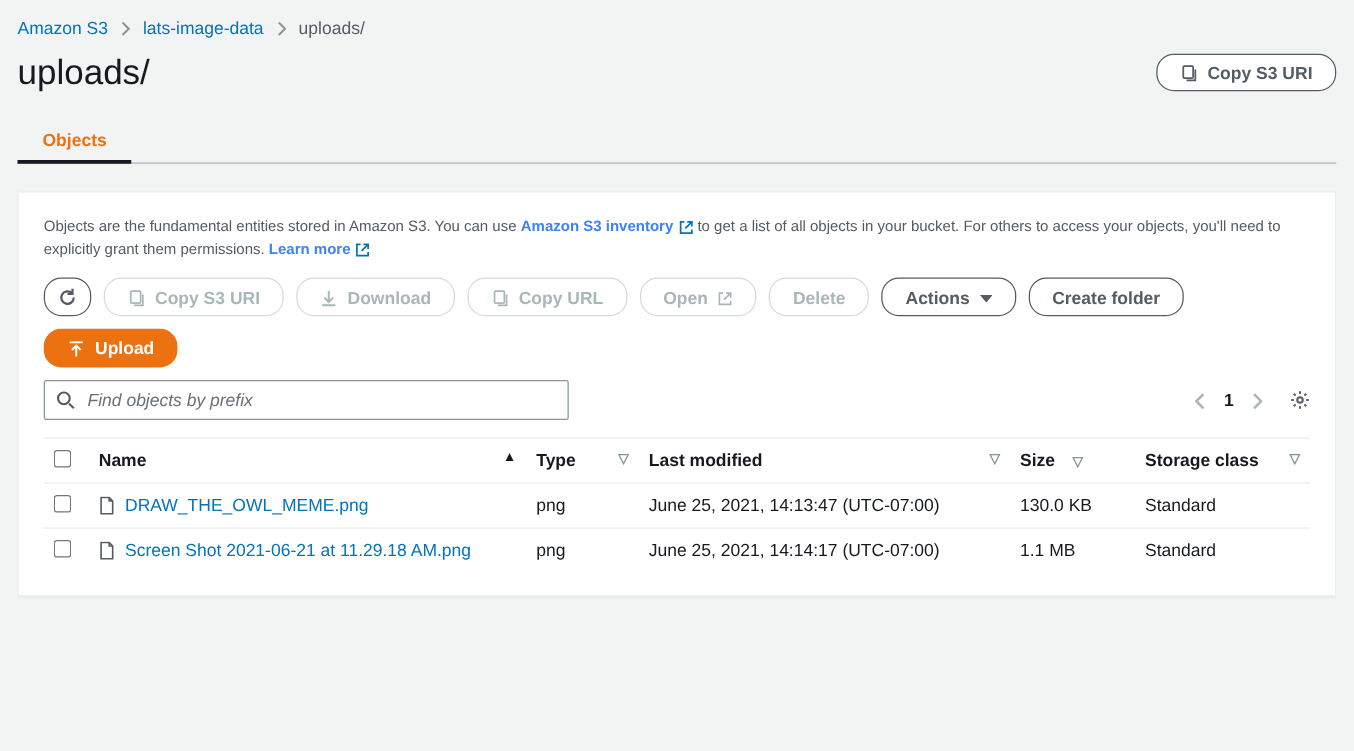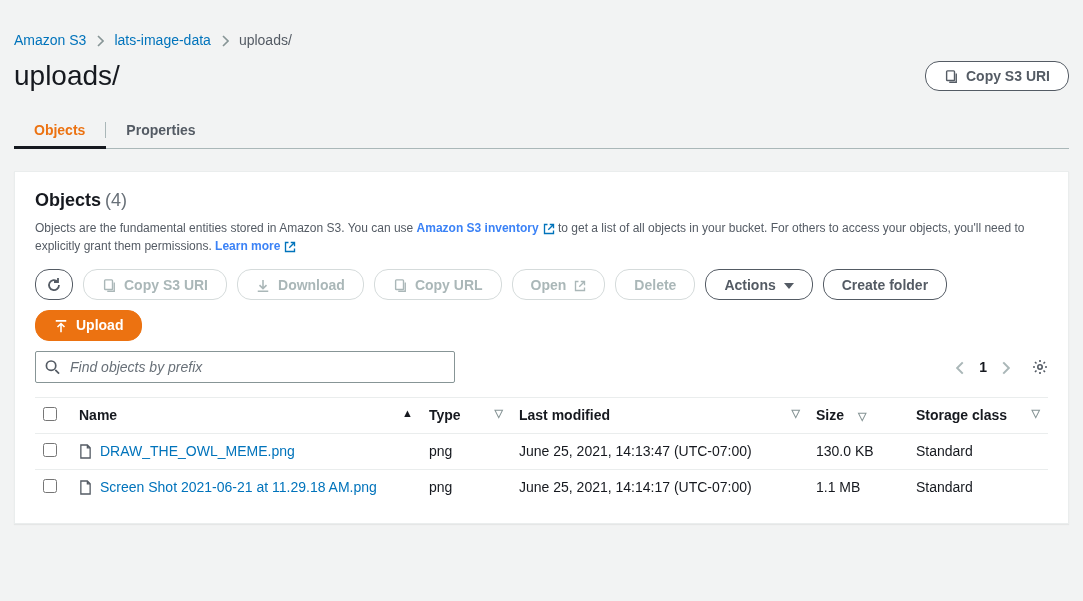--- a/index.html
+++ b/index.html
@@ -5,21 +5,20 @@
   * { box-sizing: border-box; margin: 0; padding: 0; }
   body {
     font-family: "Amazon Ember", "Helvetica Neue", Arial, sans-serif;
     font-size: 14px;
     color: #16191f;
     background: #f2f3f3;
     padding: 0;
   }
   .page {
     padding: 14px 14px;
-    margin-top: 18px;
   }
   .breadcrumb {
     display: flex;
     align-items: center;
     gap: 10px;
     font-size: 14px;
     margin-bottom: 12px;
   }
   .breadcrumb a { color: #0073bb; text-decoration: none; cursor: pointer; }
   .breadcrumb .sep { color: #687078; }
@@ -222,31 +221,24 @@
           </svg>
       </span>
       <span>Copy S3 URI</span>
     </button>
   </div>
 
   <div class="tabs">
     <div class="tab active">
       <div class="tab-inner">Objects</div>
     </div>
-    <div class="tab">
-      <div class="tab-inner">Properties</div>
-    </div>
   </div>
 
   <div class="panel">
 
-    <div class="panel-header">
-      <span class="panel-title">Objects</span>
-      <span class="panel-count">(4)</span>
-    </div>
 
     <div class="panel-desc">
       <span>Objects are the fundamental entities stored in Amazon S3. You can use </span>
       <a class="ext-icon">
         <span>Amazon S3 inventory</span>
         <span>
           <svg width="12" height="12" viewBox="0 0 16 16">
               <path d="M6 2 H2 V14 H14 V10" stroke="#0073bb" stroke-width="1.8" fill="none"></path>
               <path d="M9 2 H14 V7 M14 2 L7 9" stroke="#0073bb" stroke-width="1.8" fill="none"></path>
             </svg>

